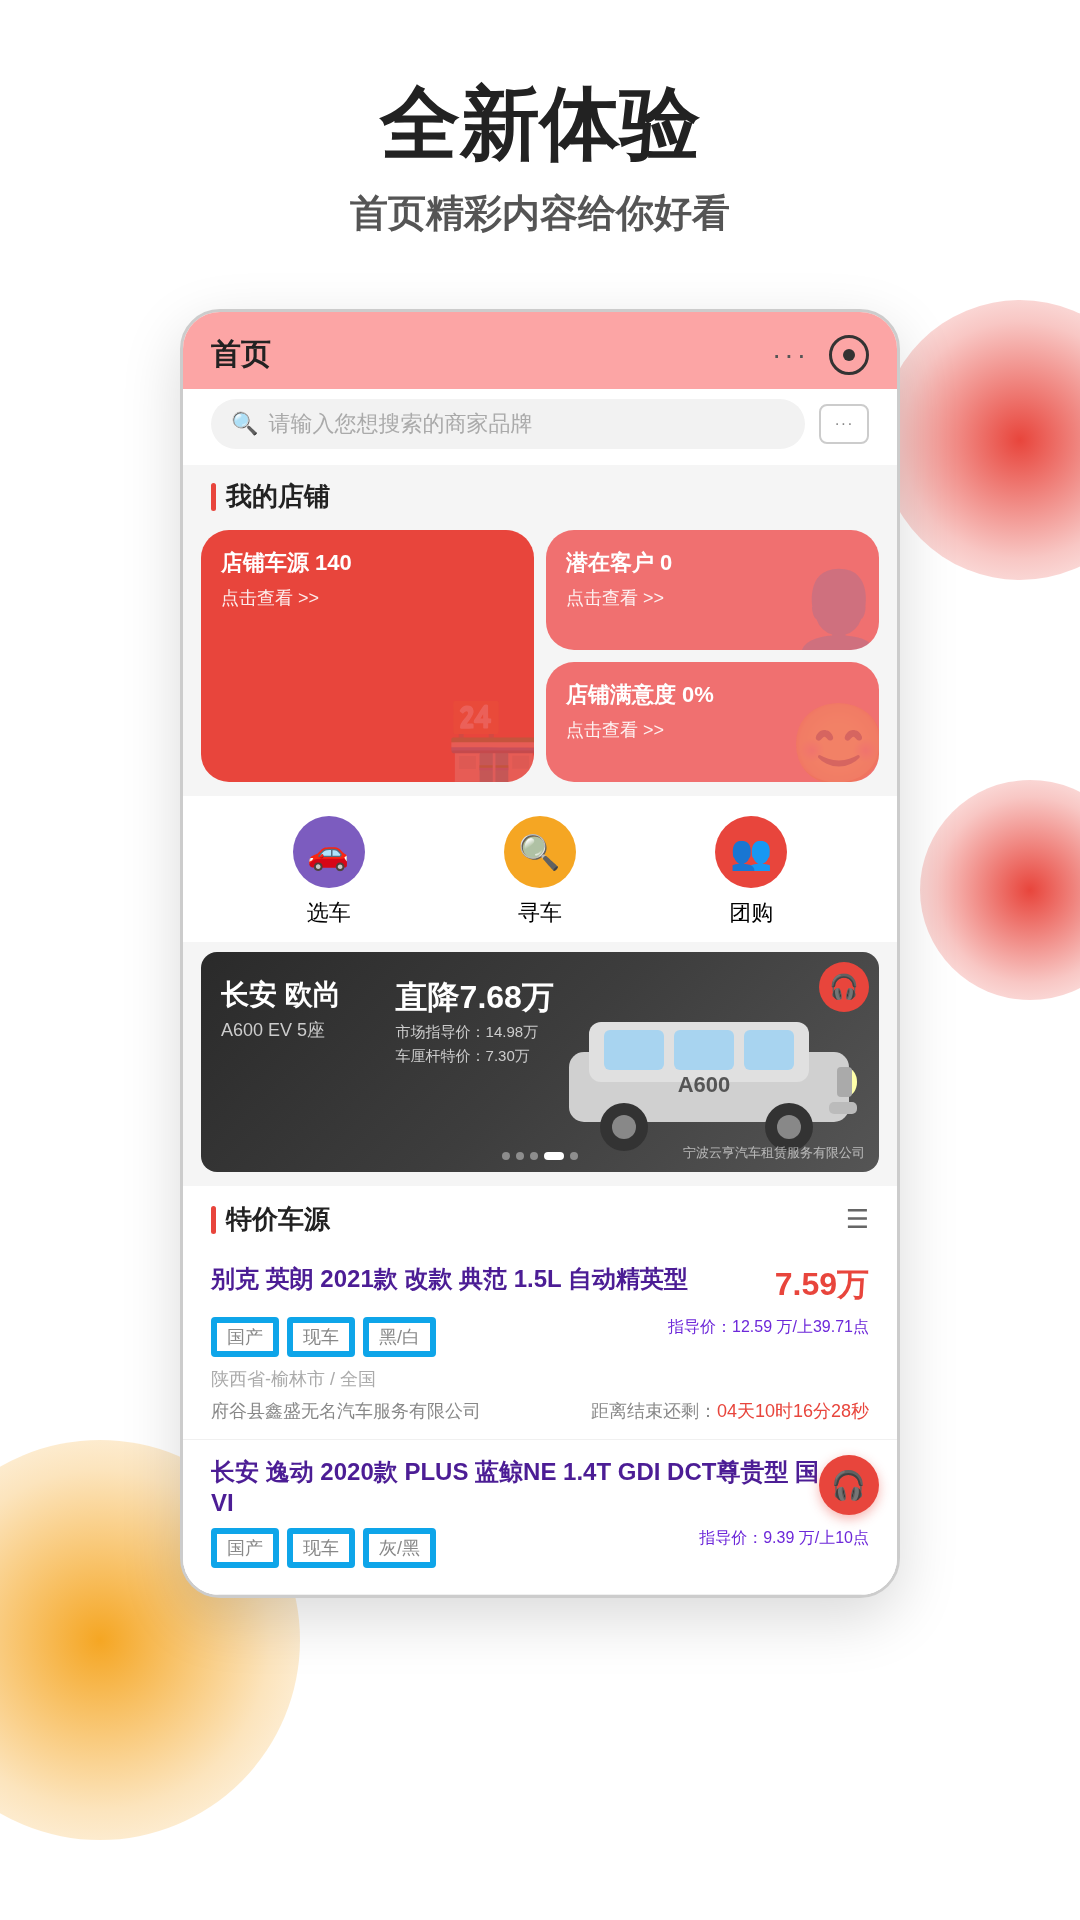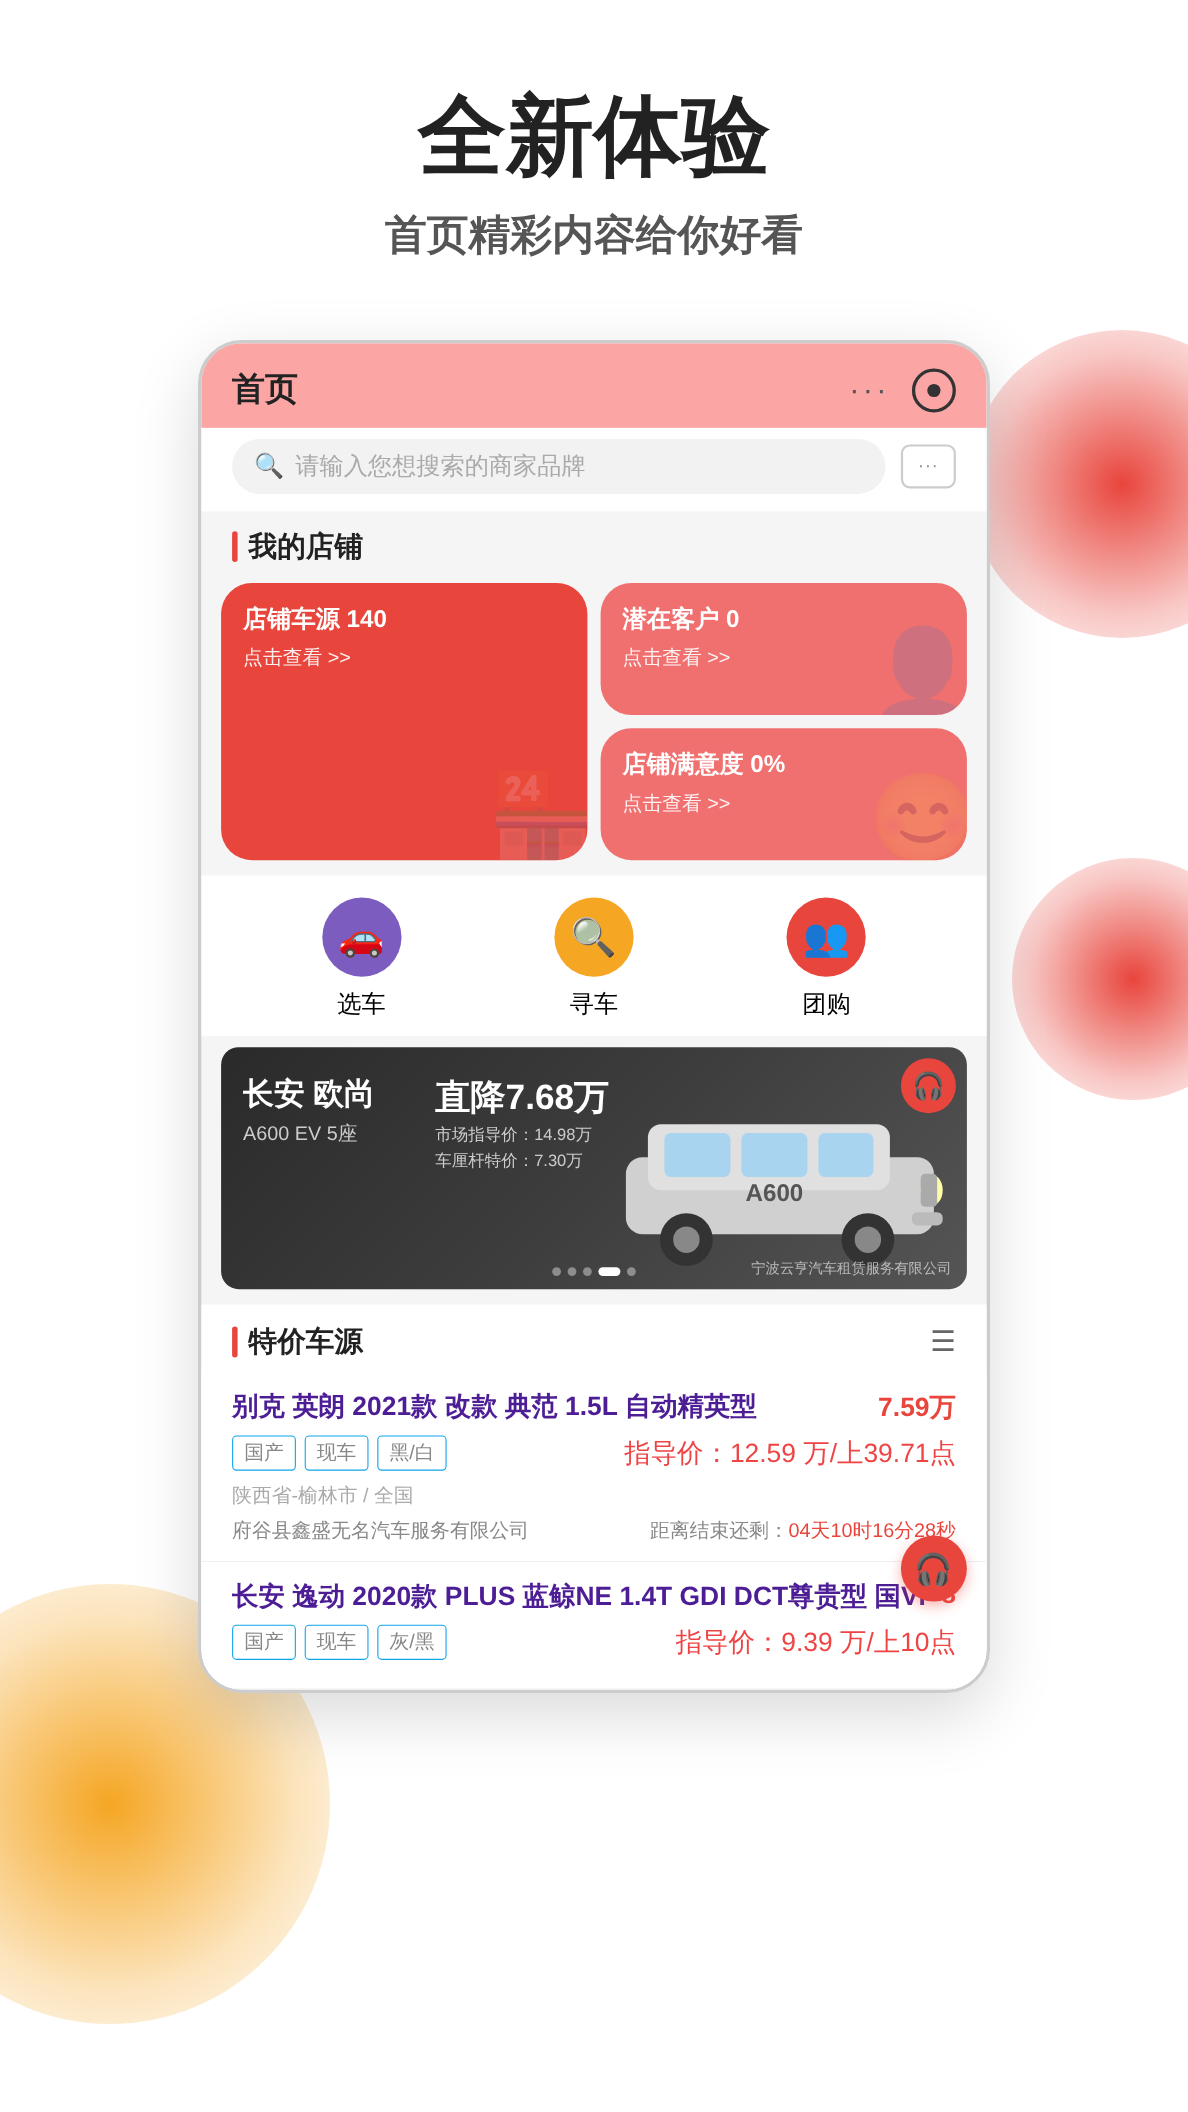--- a/index.html
+++ b/index.html
@@ -377,42 +377,42 @@
       margin-bottom: 10px;
     }
     .car-name {
       font-size: 24px;
       font-weight: 600;
       color: #4c1d95;
       flex: 1;
       line-height: 1.3;
     }
     .car-price {
-      font-size: 24px;
+      font-size: 32px;
       font-weight: 700;
       color: #e8453c;
       white-space: nowrap;
       margin-left: 12px;
     }
     .car-tags {
       display: flex;
       gap: 8px;
       margin-bottom: 10px;
       flex-wrap: wrap;
     }
     .car-tag {
       font-size: 18px;
       color: #888;
-      border: 1px solid #0ea5e9;
+      border: 6px solid #0ea5e9;
       border-radius: 4px;
       padding: 2px 10px;
     }
     .car-guide-price {
-      font-size: 24px;
-      color: #ef4444;
+      font-size: 16px;
+      color: #6d28d9;
       margin-left: auto;
     }
     .car-meta-row {
       display: flex;
       justify-content: space-between;
       align-items: center;
       margin-top: 8px;
     }
     .car-location {
       font-size: 18px;

